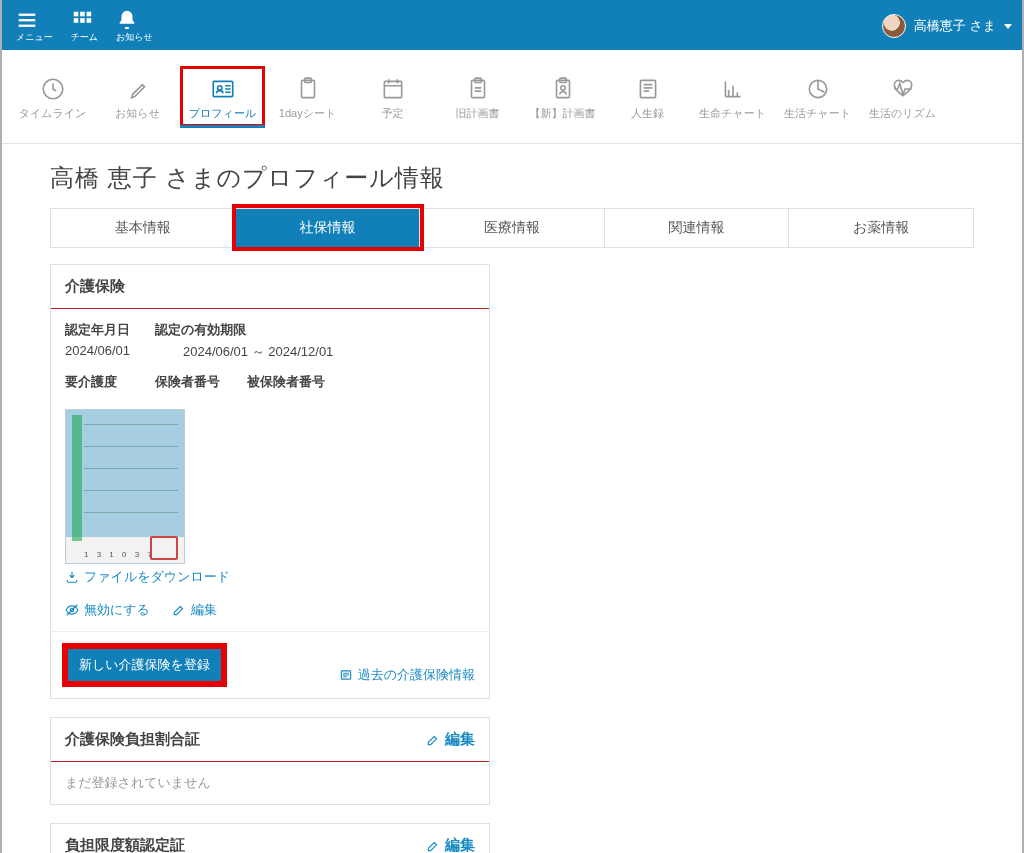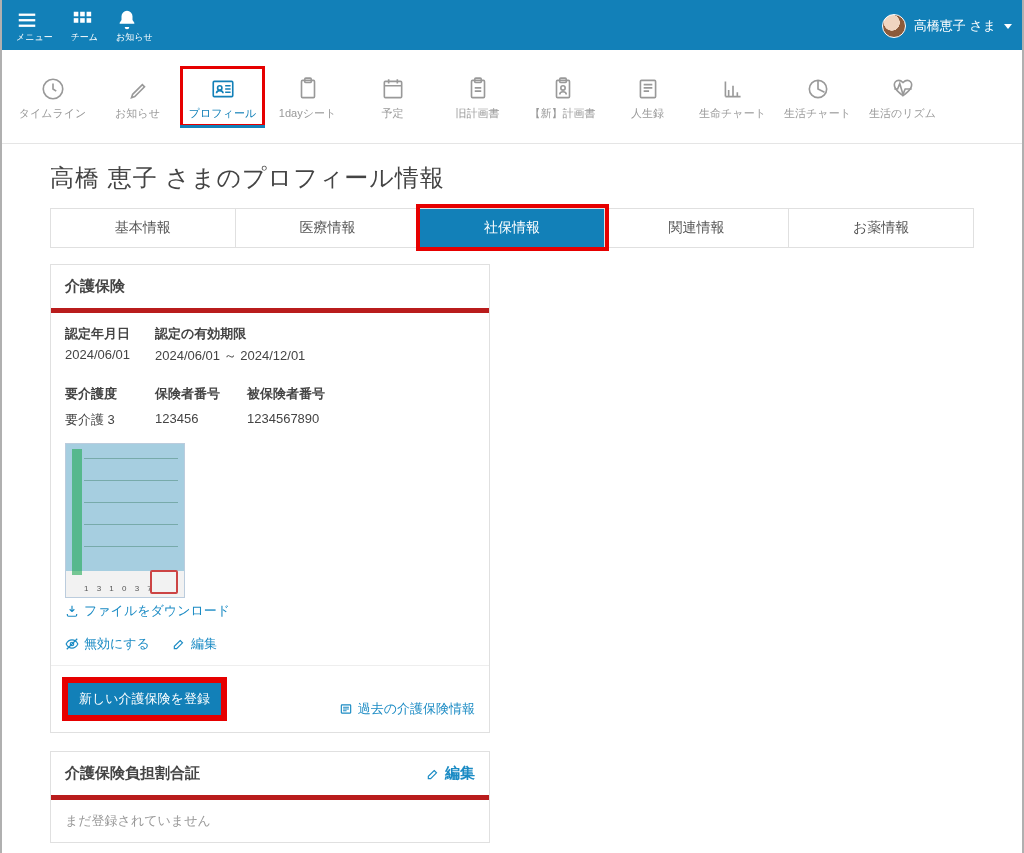--- a/index.html
+++ b/index.html
@@ -29,21 +29,21 @@
     .tabs { display: flex; border-bottom: 1px solid #e0e0e0; margin-bottom: 16px; }
     .tab { flex: 1; text-align: center; padding: 10px 0; border: 1px solid #e0e0e0; border-bottom: none; background: #fff; cursor: pointer; color: #555; font-size: 14px; }
     .tab + .tab { border-left: none; }
     .tab.active { background: #1280b8; color: #fff; }
     .tab.highlight-red-tab { box-shadow: 0 0 0 4px #e60000; position: relative; z-index: 2; }
 
     .two-col { display: flex; gap: 20px; }
     .left-col { width: 440px; }
 
     .card { border: 1px solid #e0e0e0; background: #fff; margin-bottom: 18px; }
-    .card-header { padding: 12px 14px; font-size: 15px; font-weight: bold; color: #444; border-bottom: 5px solid #b91c1c; display: flex; align-items: center; }
+    .card-header { padding: 12px 14px; font-size: 15px; font-weight: bold; color: #444; border-bottom: 1px solid #b91c1c; display: flex; align-items: center; }
     .card-header .spacer { flex: 1; }
     .card-body { padding: 12px 14px; font-size: 13px; color: #444; }
     .row1 { display: flex; }
     .row1 .cell1 { width: 90px; }
     .row1 .cell2 { flex: 1; }
     .row2 { display: flex; margin-bottom: 4px; }
     .row2 .cell1 { width: 90px; }
     .row2 .cell2 { width: 92px; }
     .row2 .cell3 { flex: 1; }
     .field-label { font-weight: bold; margin-bottom: 4px; }
@@ -185,49 +185,44 @@
         </svg>
       <div class="lbl">生活のリズム</div>
     </div>
   </div>
 
   <div class="page">
     <div class="page-title">高橋 恵子 さまのプロフィール情報</div>
 
     <div class="tabs">
       <div class="tab">基本情報</div>
+      <div class="tab active highlight-red-tab">社保情報</div>
       <div class="tab">医療情報</div>
-      <div class="tab active highlight-red-tab">社保情報</div>
       <div class="tab">関連情報</div>
       <div class="tab">お薬情報</div>
     </div>
 
     <div class="two-col">
       <div class="left-col">
 
         <div class="card">
           <div class="card-header">介護保険</div>
           <div class="card-body">
             <div class="row1">
               <div class="cell1 field-label">認定年月日</div>
               <div class="cell2 field-label">認定の有効期限</div>
             </div>
-            <div class="row1" style="margin-bottom:20px;">
+            <div class="row1" style="margin-bottom:12px;gap:28px;">
               <div class="cell1">2024/06/01</div>
               <div class="cell2">2024/06/01 ～ 2024/12/01</div>
             </div>
             <div class="row2">
               <div class="cell1 field-label">要介護度</div>
               <div class="cell2 field-label">保険者番号</div>
               <div class="cell3 field-label">被保険者番号</div>
-            </div>
-            <div class="row2">
-              <div class="cell1">要介護 3</div>
-              <div class="cell2">123456</div>
-              <div class="cell3">1234567890</div>
             </div>
 
             <div class="doc-image">
               <div class="doc-row" style="top:14px"></div>
               <div class="doc-row" style="top:36px"></div>
               <div class="doc-row" style="top:58px"></div>
               <div class="doc-row" style="top:80px"></div>
               <div class="doc-row" style="top:102px"></div>
               <div class="doc-nums">1 3 1 0 3 7</div>
               <div class="doc-stamp"></div>

